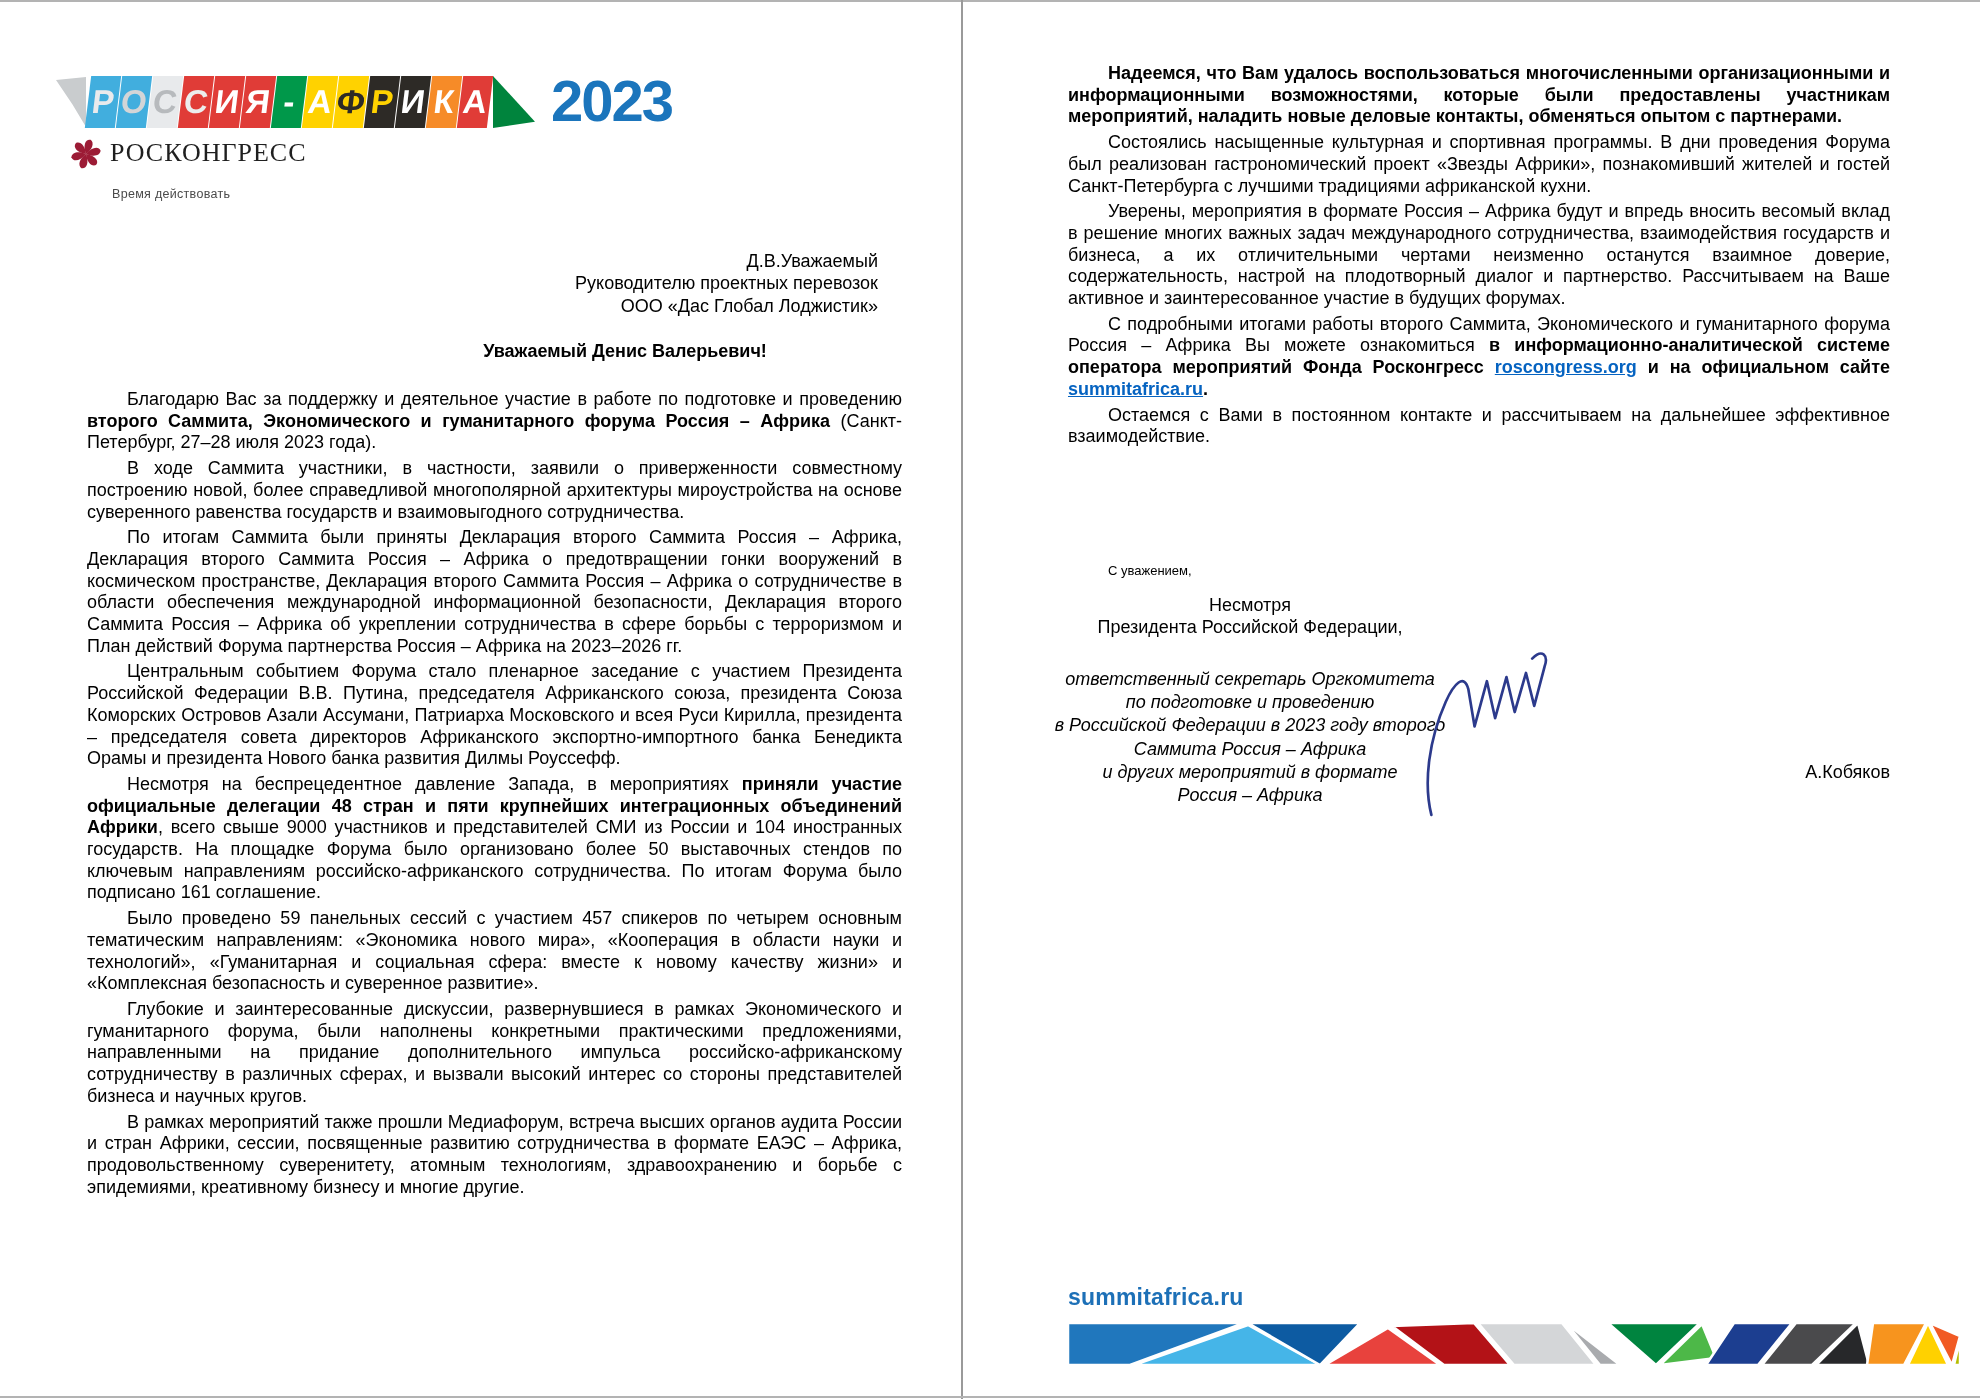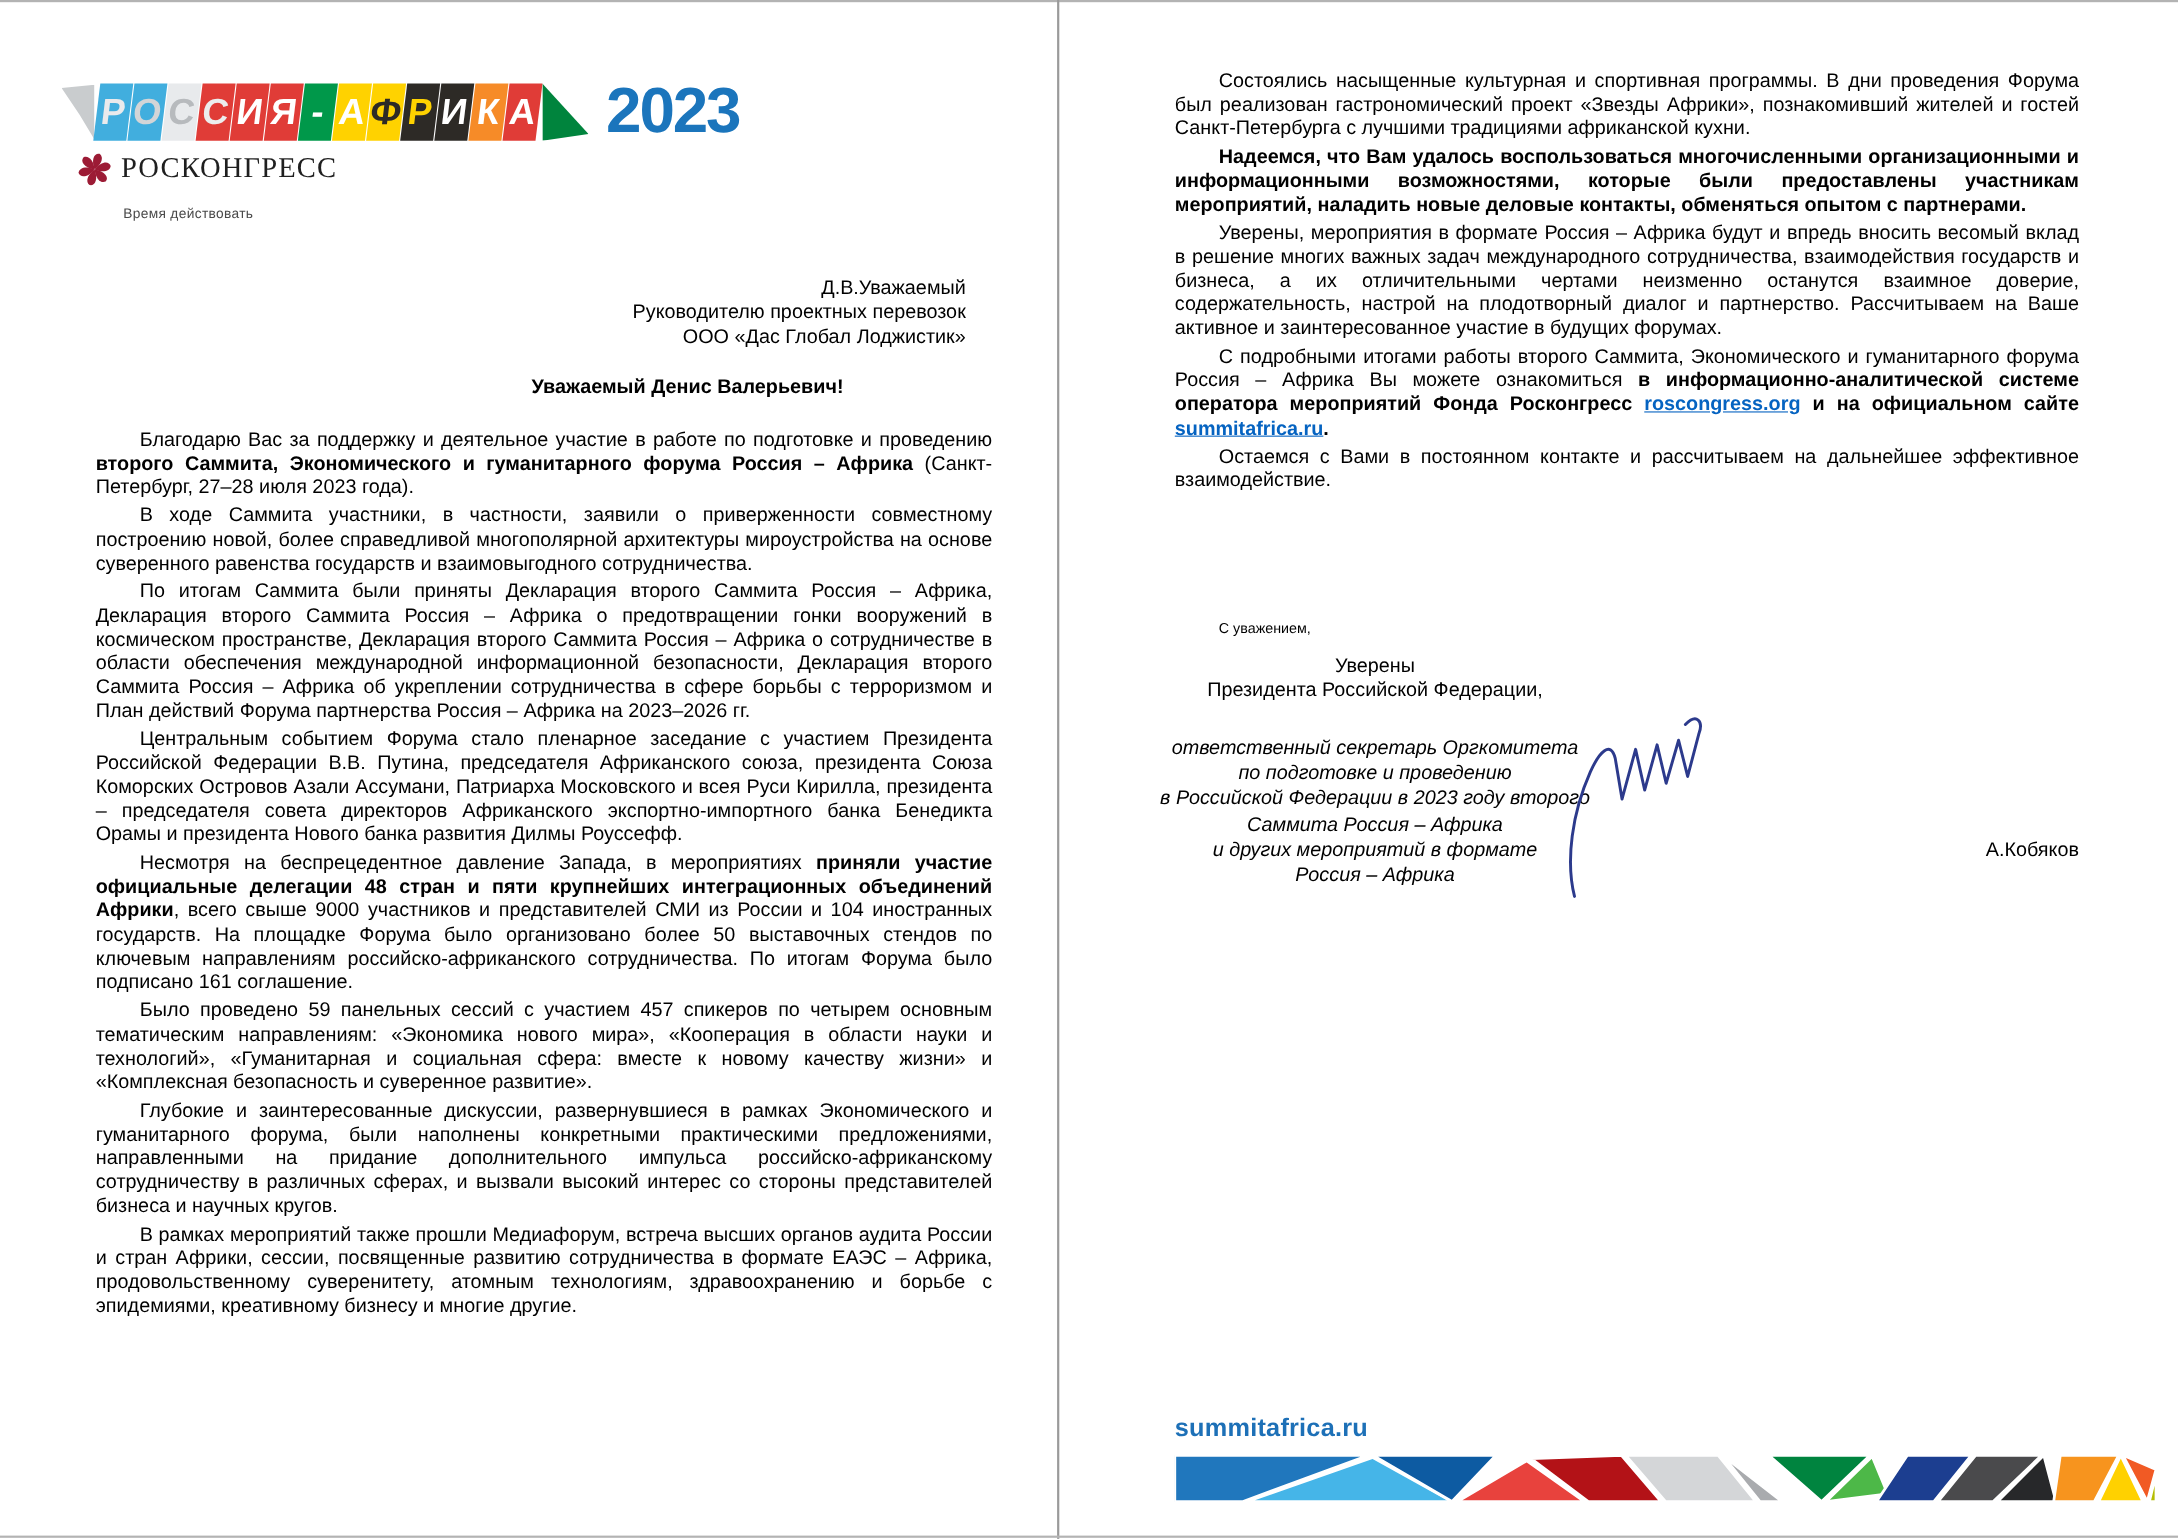--- a/index.html
+++ b/index.html
@@ -115,31 +115,31 @@
       <p class="para"><span>Несмотря на беспрецедентное давление Запада, в мероприятиях </span><span class="bold">приняли участие официальные делегации 48 стран и пяти крупнейших интеграционных объединений Африки</span><span>, всего свыше 9000 участников и представителей СМИ из России и 104 иностранных государств. На площадке Форума было организовано более 50 выставочных стендов по ключевым направлениям российско-африканского сотрудничества. По итогам Форума было подписано 161 соглашение.</span></p>
       <p class="para"><span>Было проведено 59 панельных сессий с участием 457 спикеров по четырем основным тематическим направлениям: «Экономика нового мира», «Кооперация в области науки и технологий», «Гуманитарная и социальная сфера: вместе к новому качеству жизни» и «Комплексная безопасность и суверенное развитие».</span></p>
       <p class="para"><span>Глубокие и заинтересованные дискуссии, развернувшиеся в рамках Экономического и гуманитарного форума, были наполнены конкретными практическими предложениями, направленными на придание дополнительного импульса российско-африканскому сотрудничеству в различных сферах, и вызвали высокий интерес со стороны представителей бизнеса и научных кругов.</span></p>
       <p class="para"><span>В рамках мероприятий также прошли Медиафорум, встреча высших органов аудита России и стран Африки, сессии, посвященные развитию сотрудничества в формате ЕАЭС – Африка, продовольственному суверенитету, атомным технологиям, здравоохранению и борьбе с эпидемиями, креативному бизнесу и многие другие.</span></p>
     </div>
 </div>
 
 <div>
 
   <div id="page2-body">
+      <p class="para"><span class="bold">Надеемся, что Вам удалось воспользоваться многочисленными организационными и информационными возможностями, которые были предоставлены участникам мероприятий, наладить новые деловые контакты, обменяться опытом с партнерами.</span></p>
       <p class="para"><span>Состоялись насыщенные культурная и спортивная программы. В дни проведения Форума был реализован гастрономический проект «Звезды Африки», познакомивший жителей и гостей Санкт-Петербурга с лучшими традициями африканской кухни.</span></p>
-      <p class="para"><span class="bold">Надеемся, что Вам удалось воспользоваться многочисленными организационными и информационными возможностями, которые были предоставлены участникам мероприятий, наладить новые деловые контакты, обменяться опытом с партнерами.</span></p>
       <p class="para"><span>Уверены, мероприятия в формате Россия – Африка будут и впредь вносить весомый вклад в решение многих важных задач международного сотрудничества, взаимодействия государств и бизнеса, а их отличительными чертами неизменно останутся взаимное доверие, содержательность, настрой на плодотворный диалог и партнерство. Рассчитываем на Ваше активное и заинтересованное участие в будущих форумах.</span></p>
       <p class="para"><span>С подробными итогами работы второго Саммита, Экономического и гуманитарного форума Россия – Африка Вы можете ознакомиться </span><span class="bold">в информационно-аналитической системе оператора мероприятий Фонда Росконгресс </span><a class="doc-link bold" href="#">roscongress.org</a><span class="bold"> и на официальном сайте </span><a class="doc-link bold" href="#">summitafrica.ru</a><span class="bold">.</span></p>
       <p class="para"><span>Остаемся с Вами в постоянном контакте и рассчитываем на дальнейшее эффективное взаимодействие.</span></p>
     </div>
 
   <div id="closing">С уважением,</div>
 
   <div id="sig-top">
-      <div>Уверены</div>
+      <div>Несмотря</div>
       <div>Президента Российской Федерации,</div>
     </div>
 
   <div id="sig-bottom">
       <div>ответственный секретарь Оргкомитета</div>
       <div>по подготовке и проведению</div>
       <div>в Российской Федерации в 2023 году второго</div>
       <div>Саммита Россия – Африка</div>
       <div>и других мероприятий в формате</div>
       <div>Россия – Африка</div>

